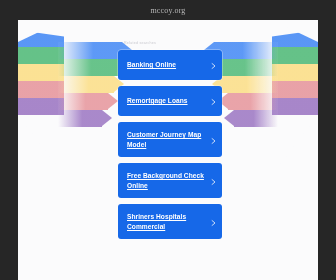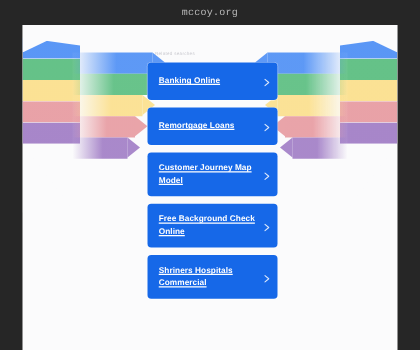--- a/index.html
+++ b/index.html
@@ -23,21 +23,21 @@
     width: 336px;
     height: 20px;
     display: flex;
     align-items: center;
     justify-content: center;
   }
   #title-text {
     color: #b9b9b9;
     font-size: 8px;
     letter-spacing: 0.2px;
-    font-family: Liberation Mono, monospace;
+    font-family: Liberation Serif, serif;
   }
 
   
   #page-panel {
     position: absolute;
     left: 18px;
     top: 20px;
     width: 300px;
     height: 260px;
     background: #fbfbfc;

